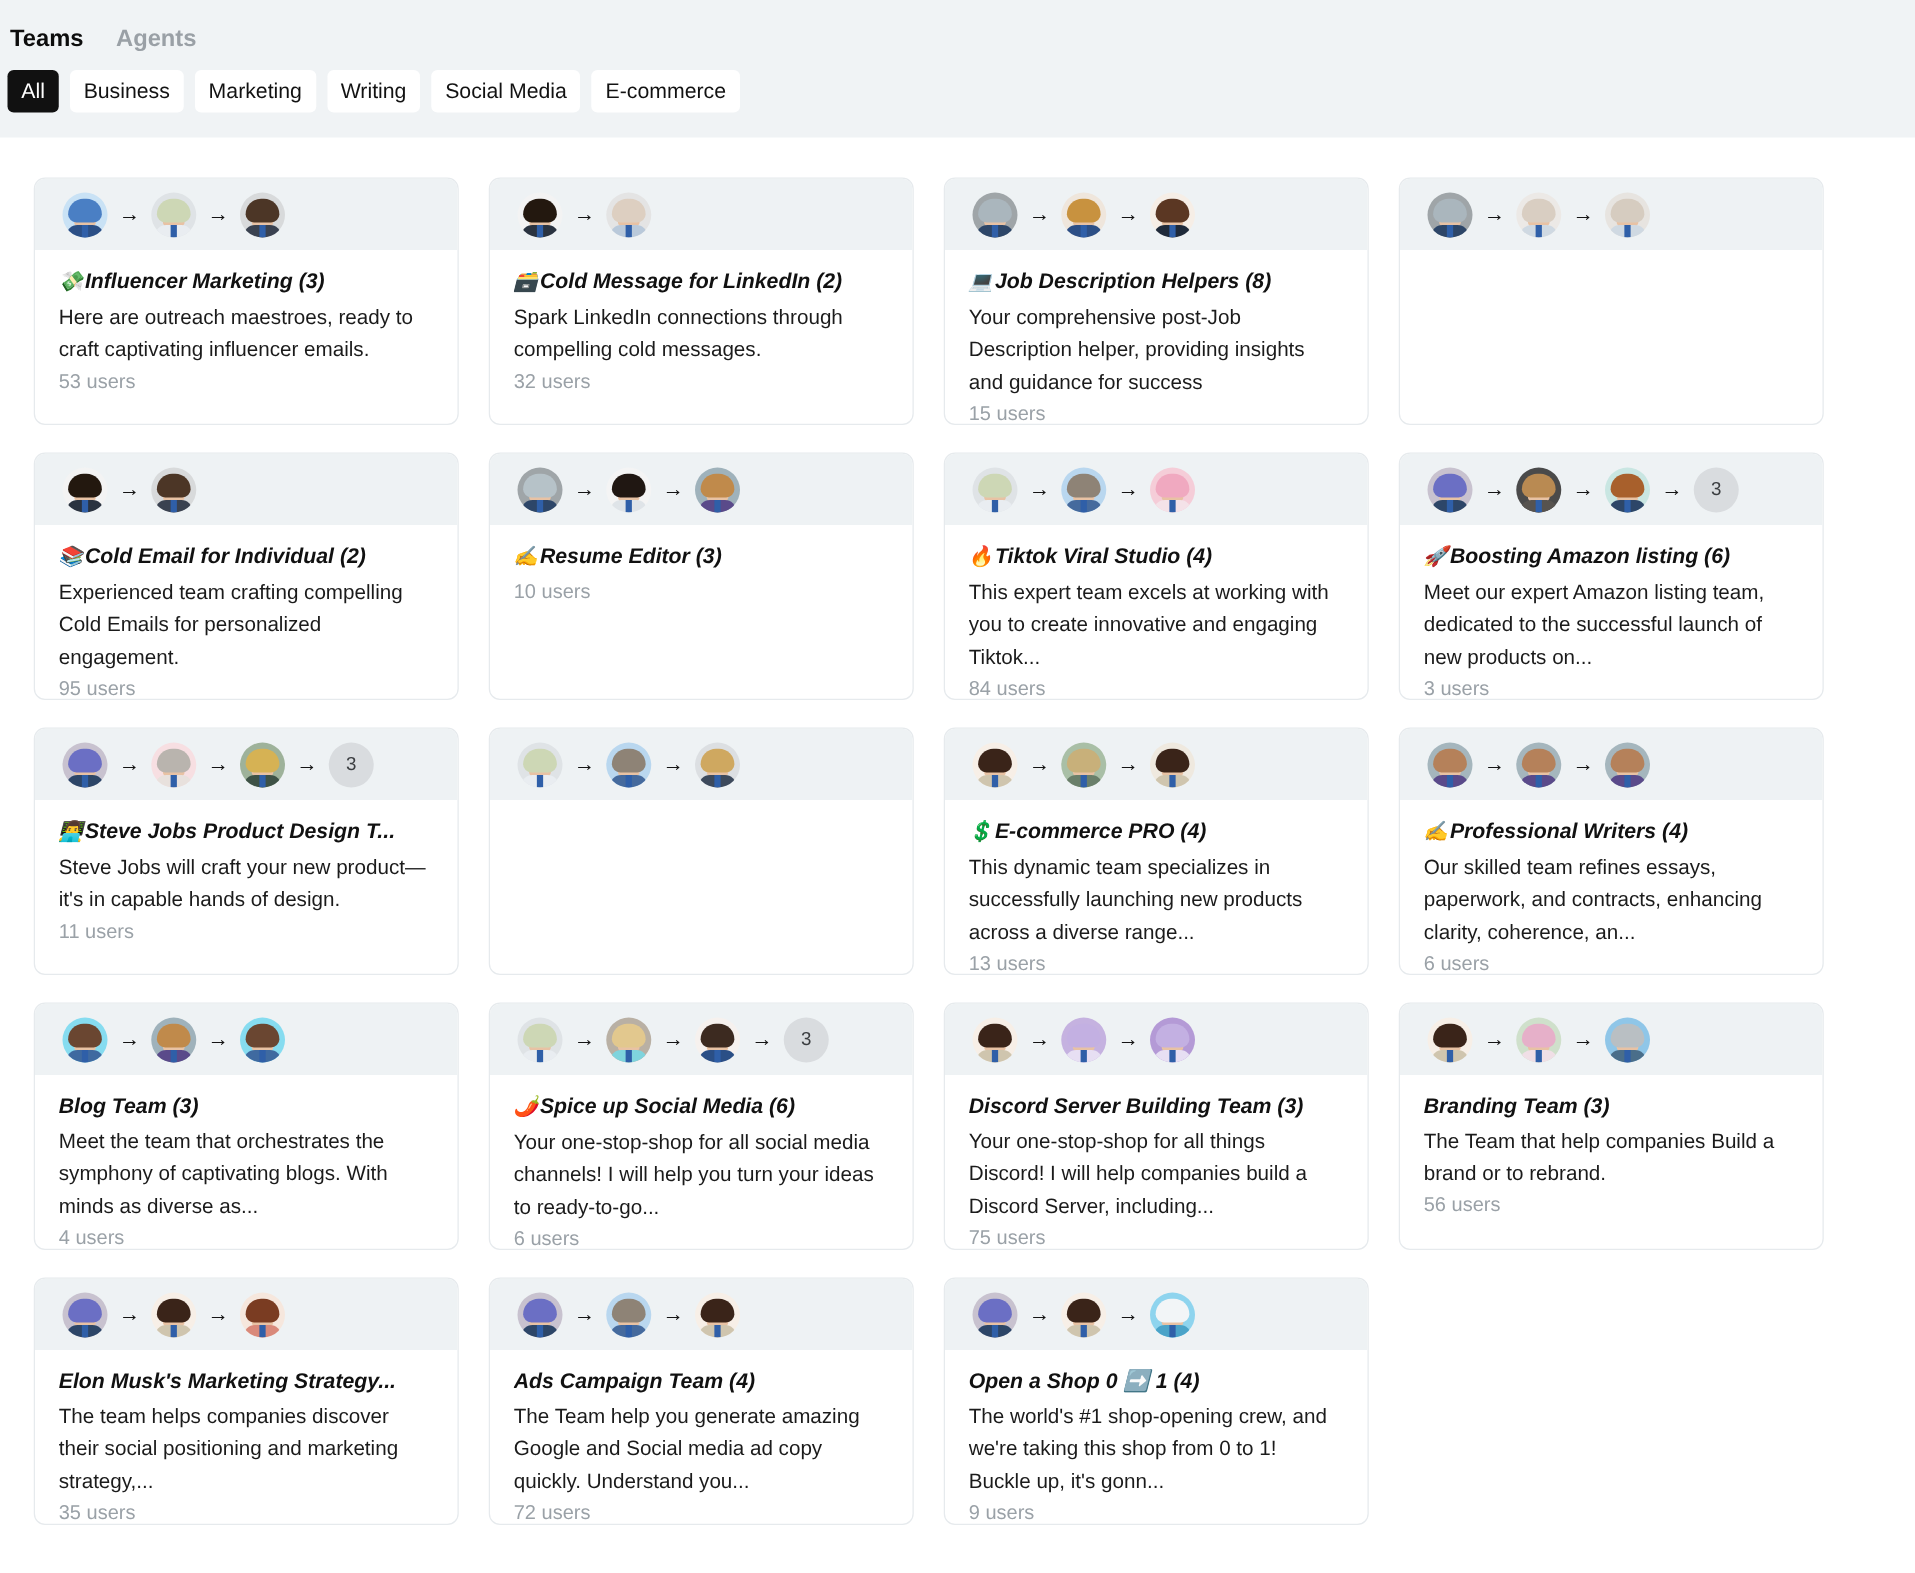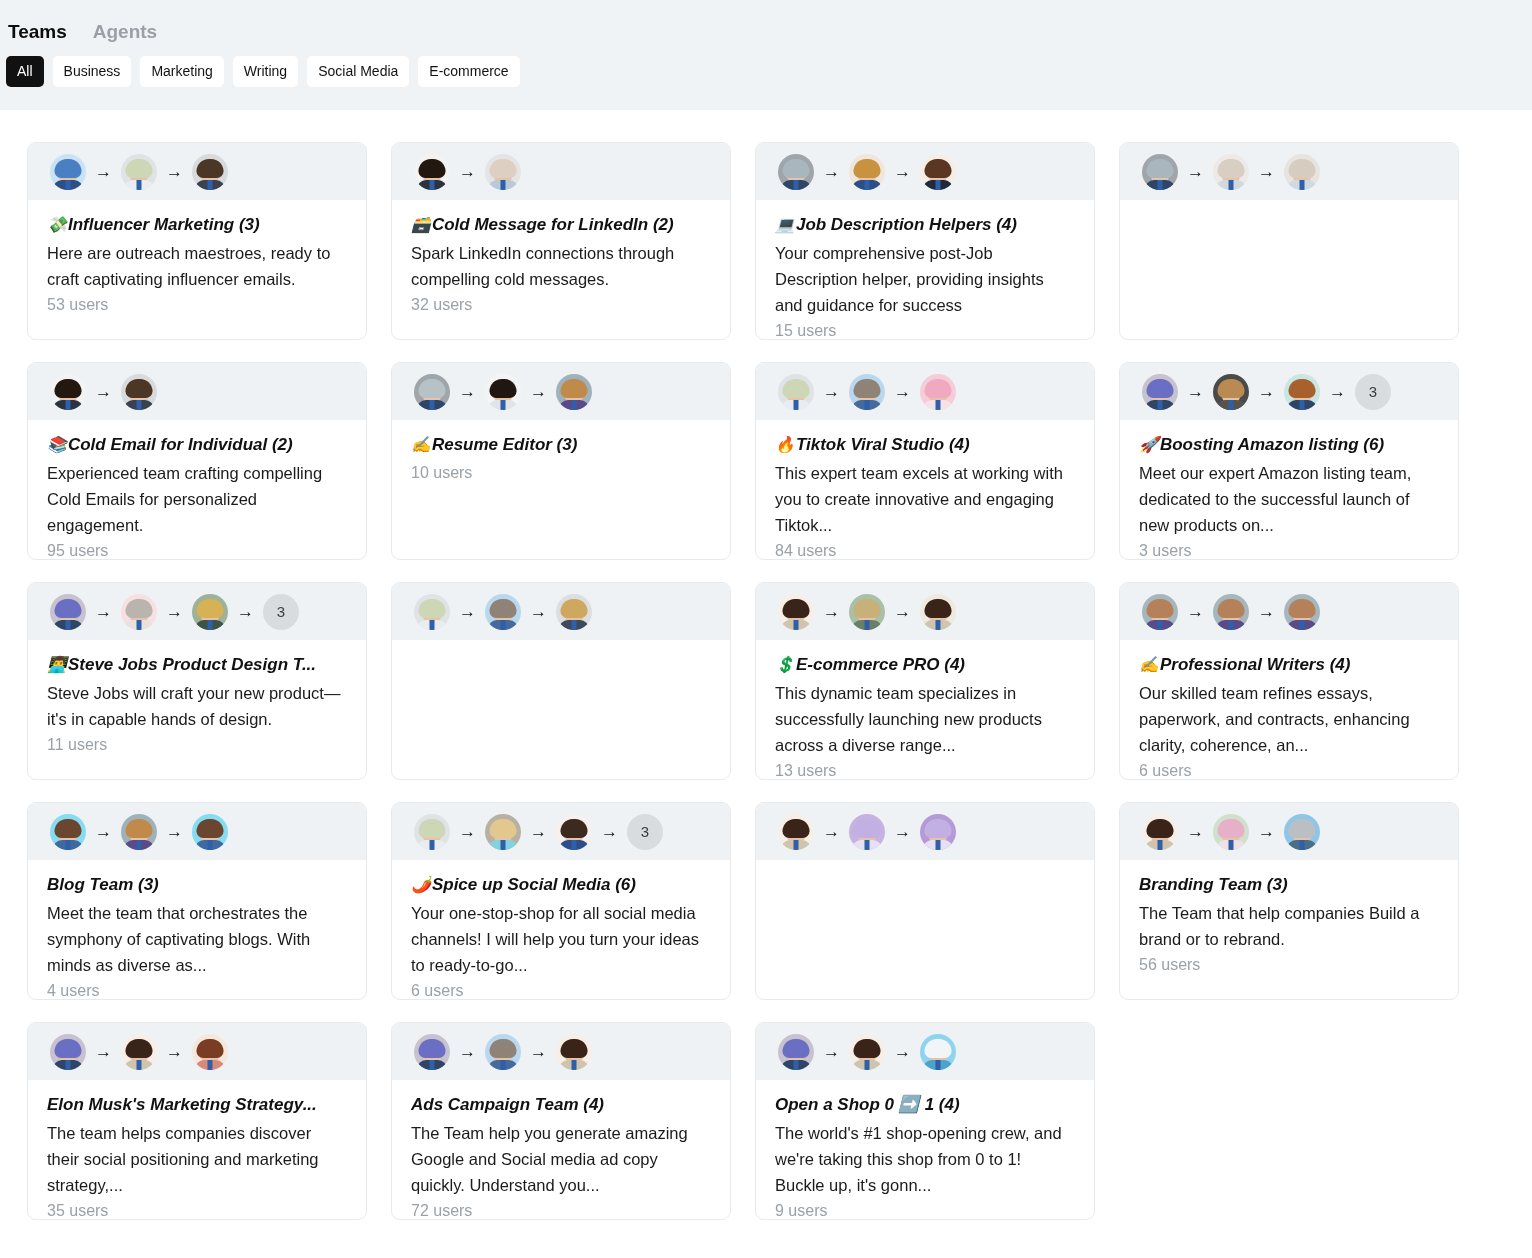--- a/index.html
+++ b/index.html
@@ -34,21 +34,21 @@
 
   .chips {
     display: flex;
     gap: 9px;
     padding: 4px 6px 0 6px;
   }
   .chip {
     background: #ffffff;
     color: #121212;
     border-radius: 5px;
-    font-size: 14px;
+    font-size: 17px;
     line-height: 1;
     padding: 8px 11px 9px 11px;
     cursor: pointer;
     white-space: nowrap;
   }
   .chip.active {
     background: #111111;
     color: #ffffff;
   }
 
@@ -280,21 +280,21 @@
           <span class="arrow">→</span>
           <div class="av" style="background: rgb(246, 238, 230);">
             <div class="skin"></div>
             <div class="hair" style="background: rgb(91, 55, 35);"></div>
             <div class="body" style="background: rgb(31, 42, 58);"></div>
             <div class="collar"></div>
           </div>
         </div>
       </div>
       <div class="card-body">
-        <div class="card-title"><span class="emoji">💻</span><span>Job Description Helpers (4)</span></div>
+        <div class="card-title"><span class="emoji">💻</span><span>Job Description Helpers (8)</span></div>
         <div class="card-desc">Your comprehensive post-Job Description helper, providing insights and guidance for success</div>
         <div class="card-users">15 users</div>
       </div>
     </div>
     <div class="card">
       <div class="card-head">
         <div class="avatars">
           <div class="av" style="background: rgb(159, 165, 168);">
             <div class="skin"></div>
             <div class="hair" style="background: rgb(170, 182, 189);"></div>
@@ -639,20 +639,25 @@
           </div>
           <span class="arrow">→</span>
           <div class="av" style="background: rgb(180, 154, 214);">
             <div class="skin"></div>
             <div class="hair" style="background: rgb(195, 176, 226);"></div>
             <div class="body" style="background: rgb(231, 223, 243);"></div>
             <div class="collar"></div>
           </div>
         </div>
       </div>
+      <div class="card-body">
+        <div class="card-title"><span>Discord Server Building Team (3)</span></div>
+        <div class="card-desc">Your one-stop-shop for all things Discord! I will help companies build a Discord Server, including...</div>
+        <div class="card-users">75 users</div>
+      </div>
     </div>
     <div class="card">
       <div class="card-head">
         <div class="avatars">
           <div class="av" style="background: rgb(247, 239, 231);">
             <div class="skin"></div>
             <div class="hair" style="background: rgb(58, 36, 25);"></div>
             <div class="body" style="background: rgb(207, 197, 174);"></div>
             <div class="collar"></div>
           </div>

